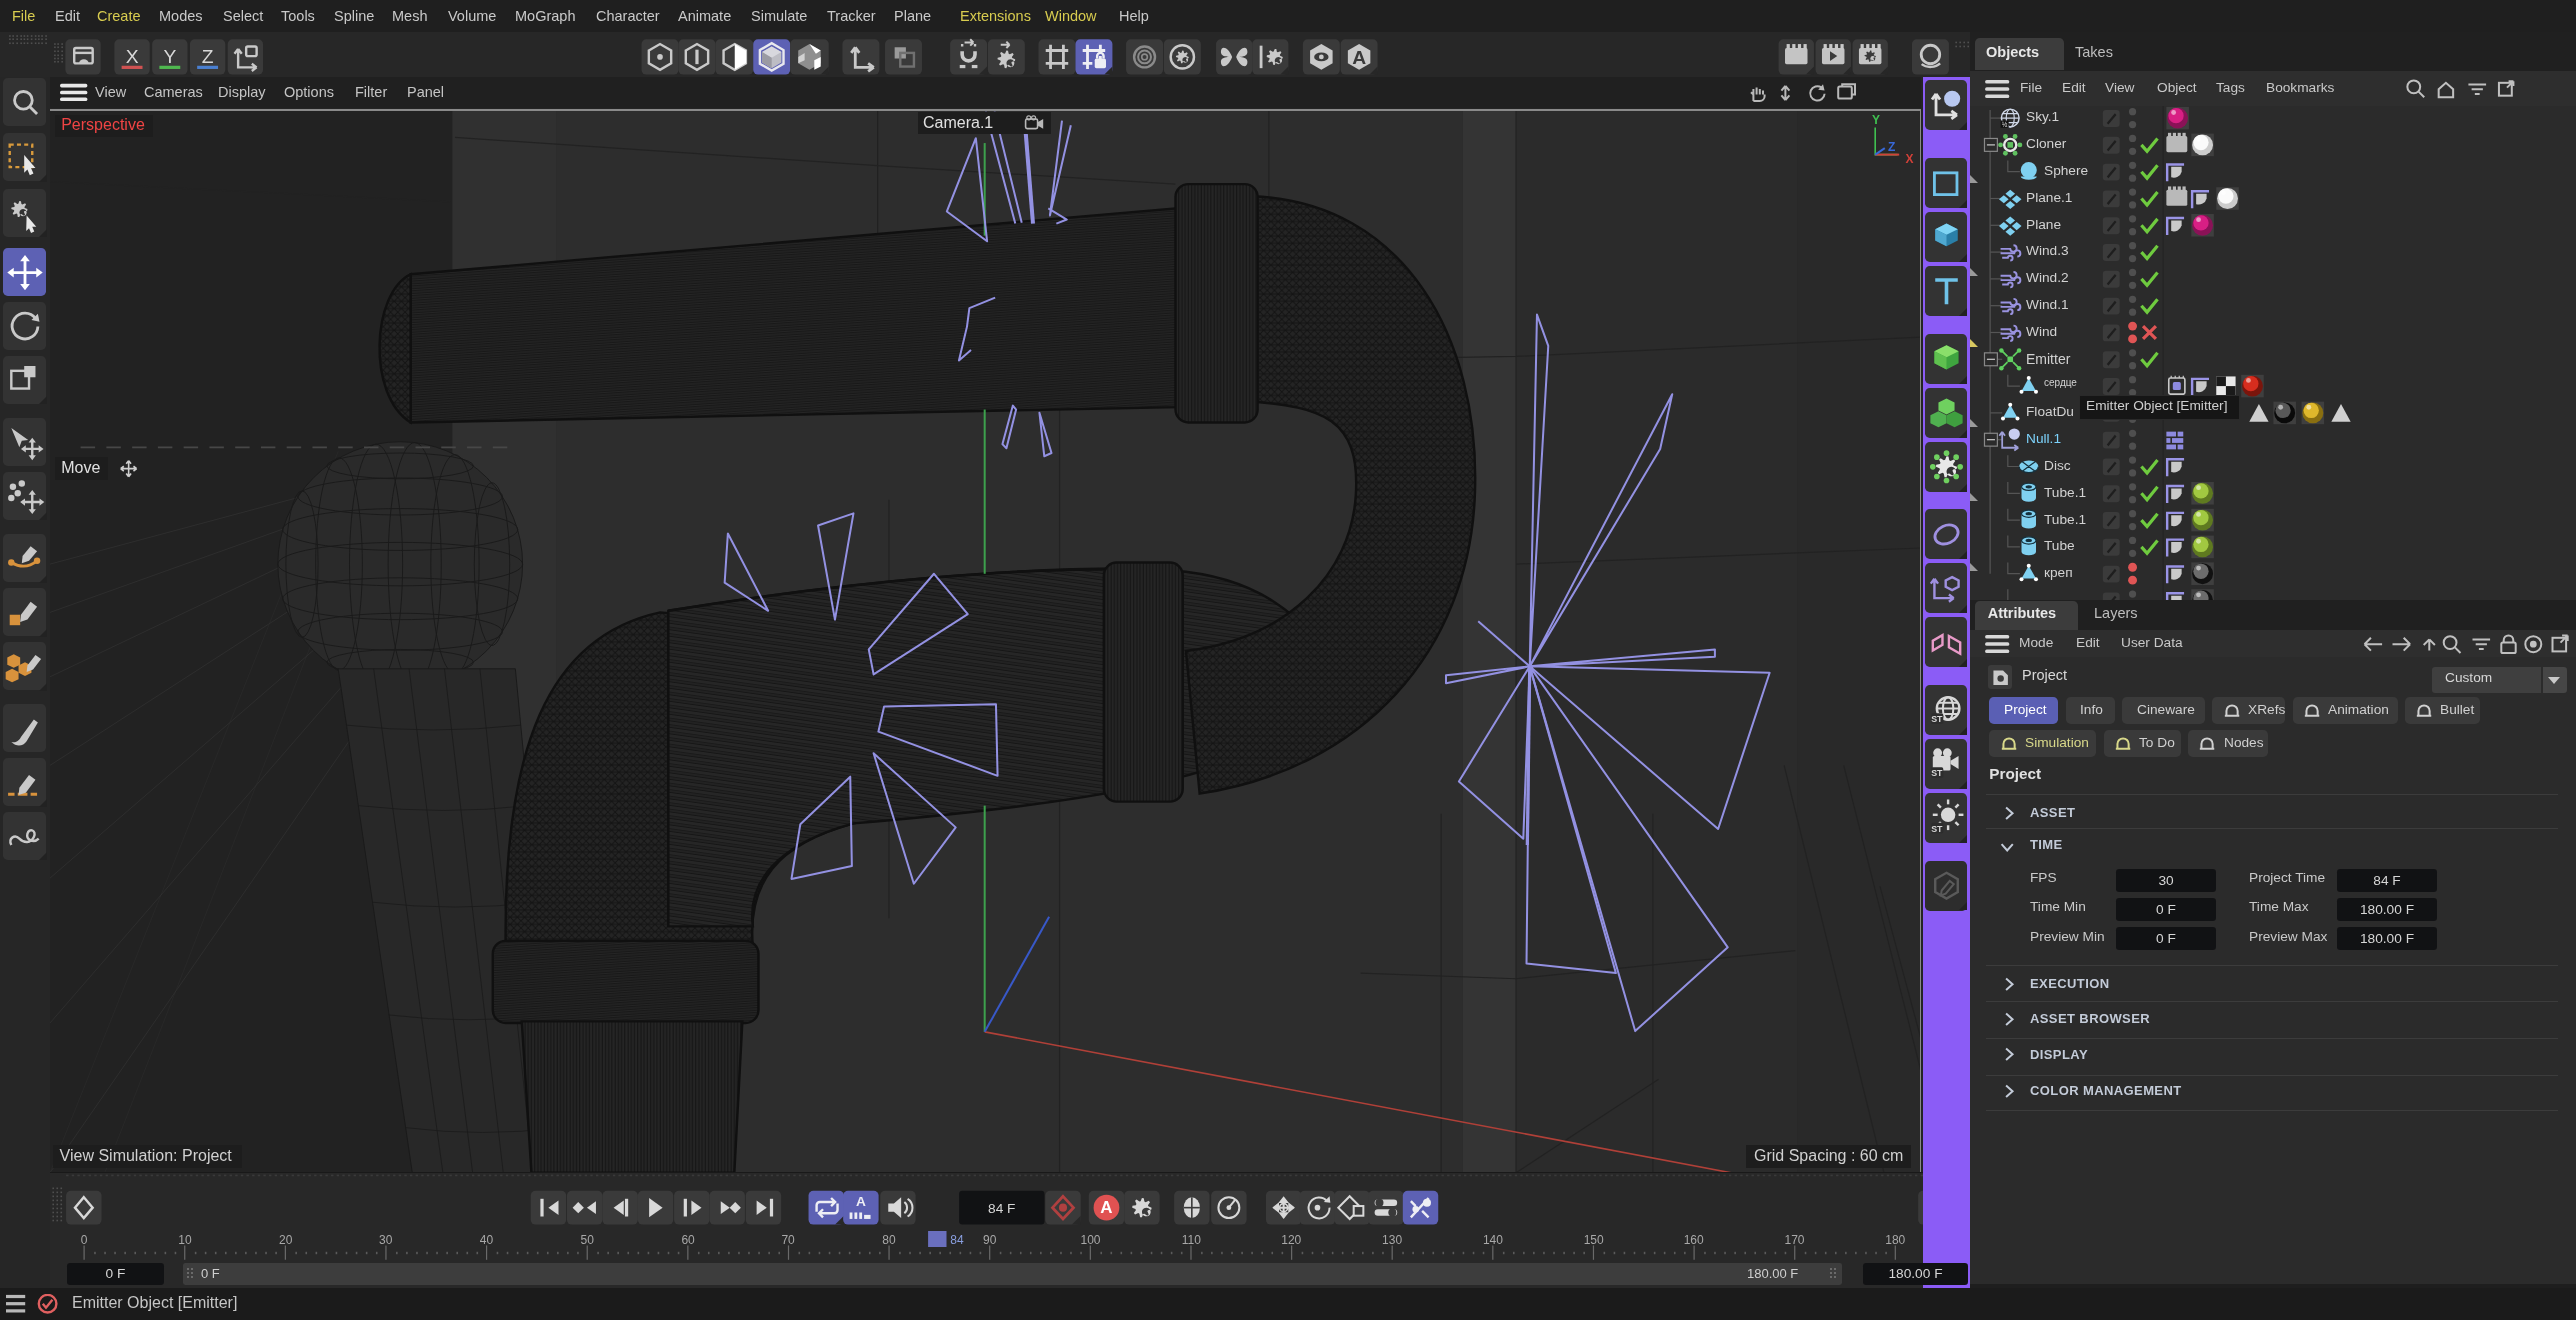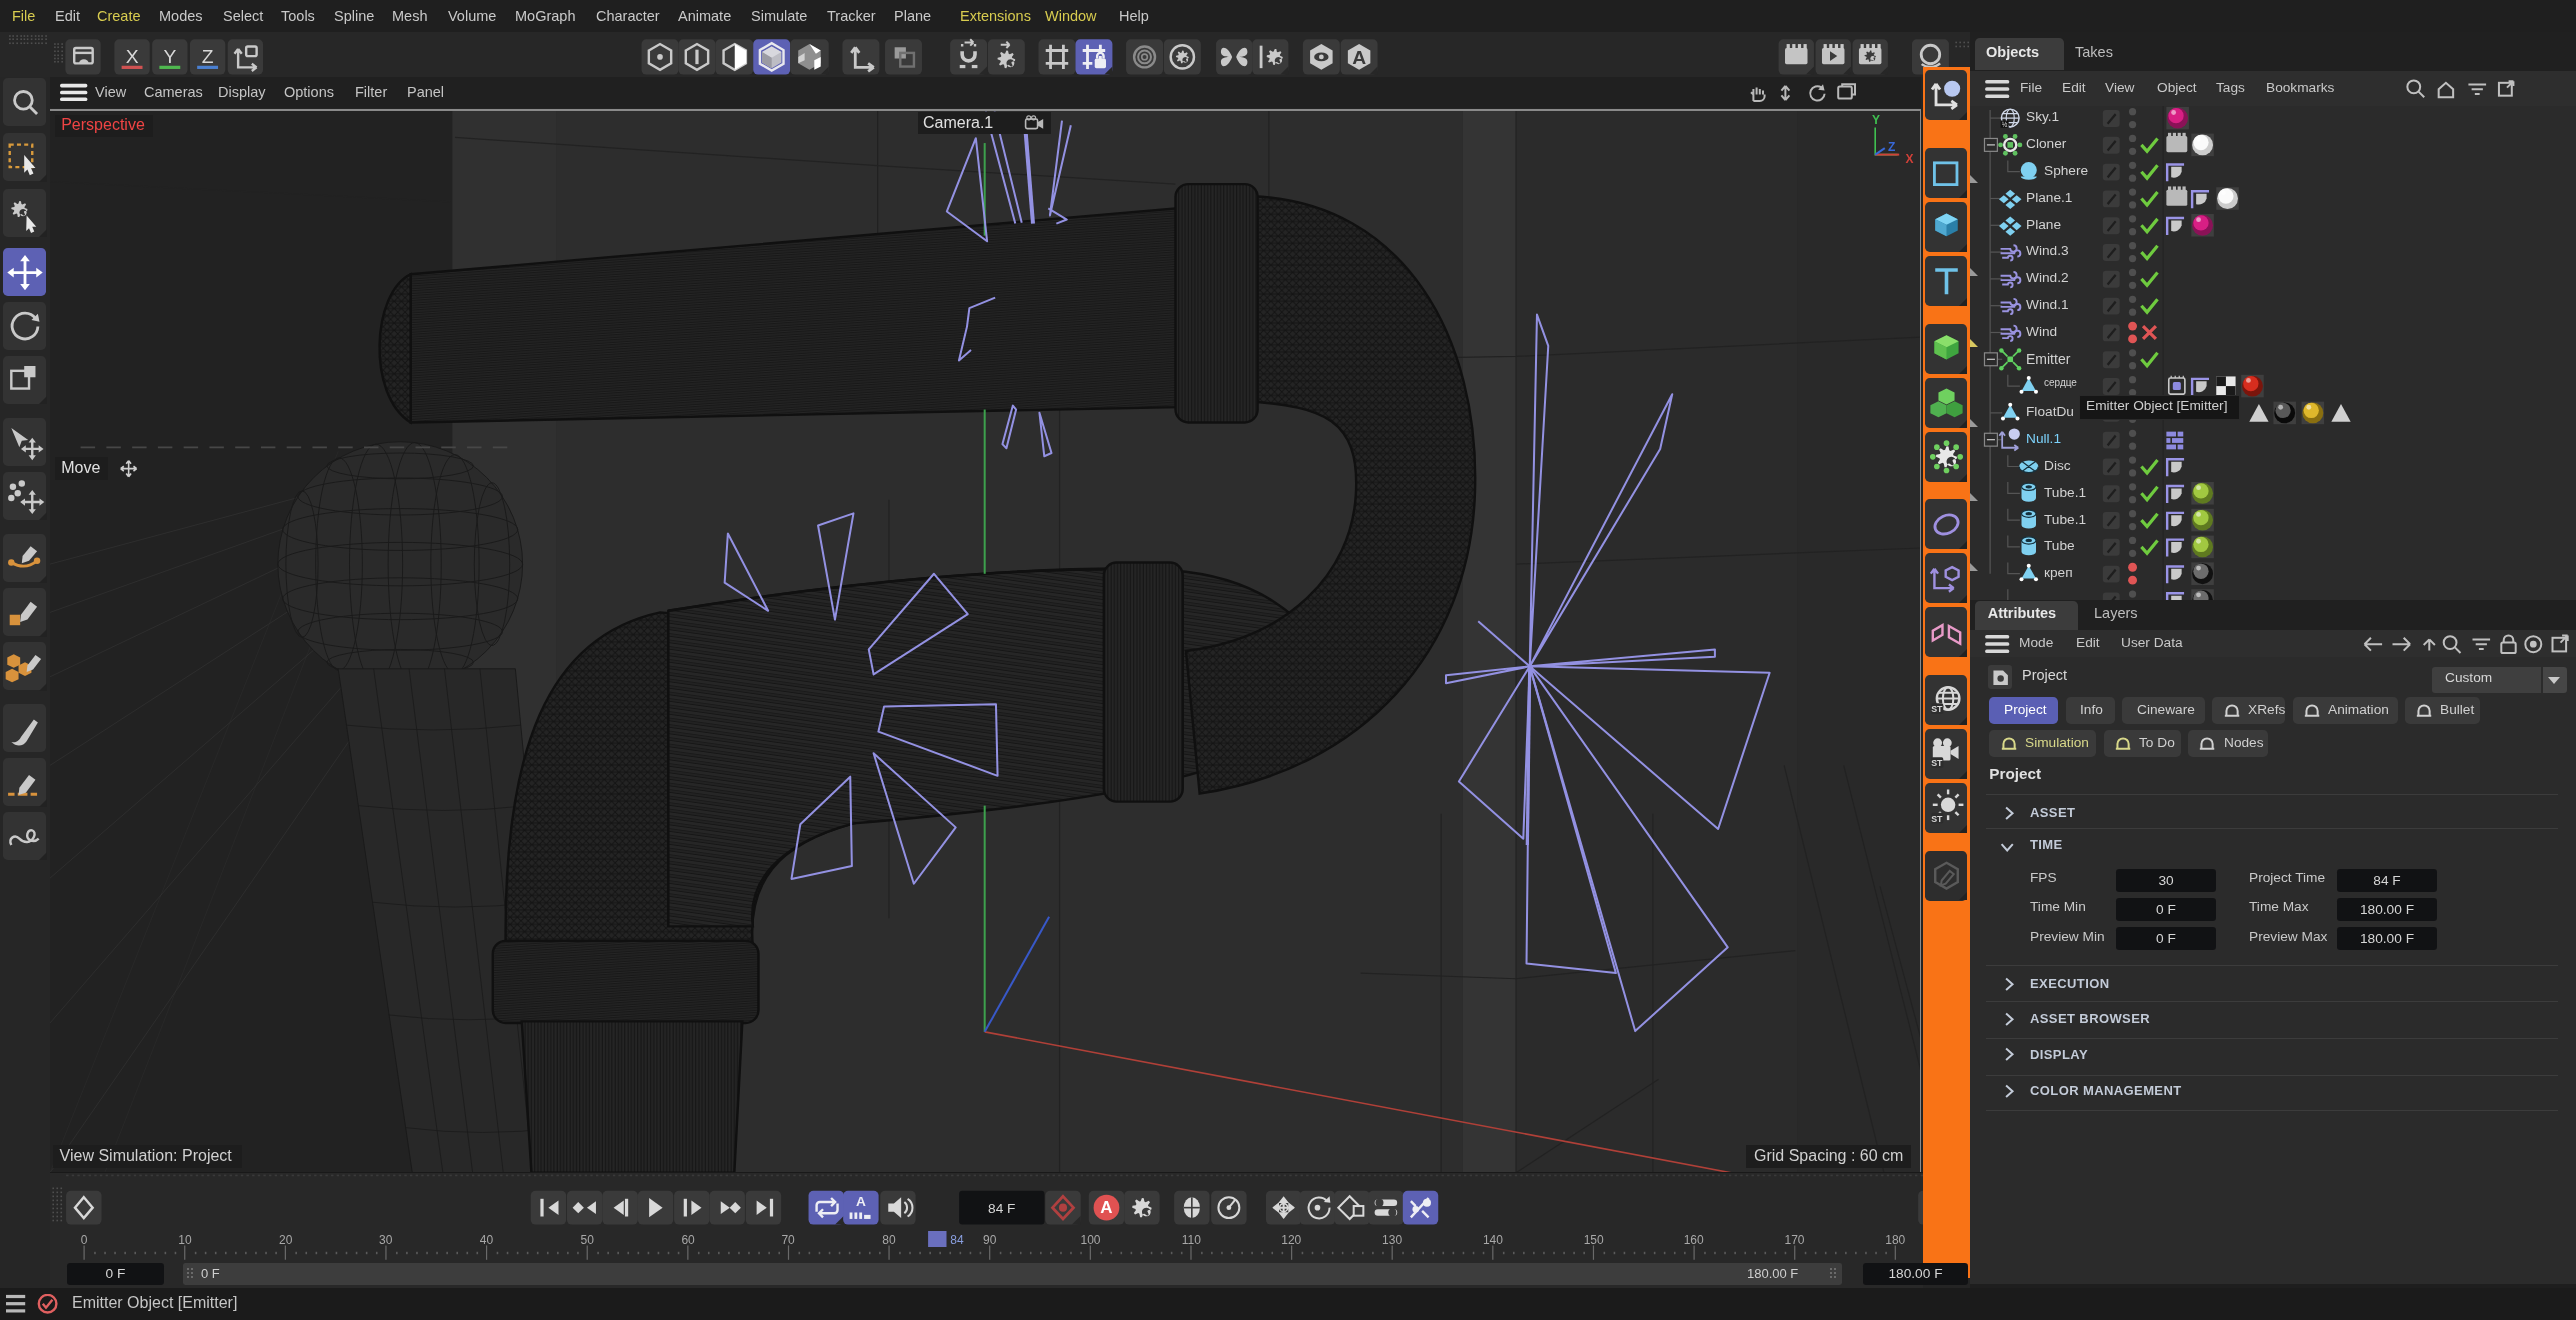--- a/index.html
+++ b/index.html
@@ -501,21 +501,21 @@
       <div class="abs" style="left:39px;top:97px;width:0;height:0;border-left:8px solid transparent;border-bottom:8px solid #222222"></div>
       <div class="abs" style="left:39px;top:152px;width:0;height:0;border-left:8px solid transparent;border-bottom:8px solid #222222"></div>
       <div class="abs" style="left:39px;top:319px;width:0;height:0;border-left:8px solid transparent;border-bottom:8px solid #222222"></div>
       <div class="abs" style="left:39px;top:435px;width:0;height:0;border-left:8px solid transparent;border-bottom:8px solid #222222"></div>
       <div class="abs" style="left:39px;top:498px;width:0;height:0;border-left:8px solid transparent;border-bottom:8px solid #222222"></div>
       <div class="abs" style="left:39px;top:552px;width:0;height:0;border-left:8px solid transparent;border-bottom:8px solid #222222"></div>
       <div class="abs" style="left:39px;top:606px;width:0;height:0;border-left:8px solid transparent;border-bottom:8px solid #222222"></div>
       <div class="abs" style="left:39px;top:722px;width:0;height:0;border-left:8px solid transparent;border-bottom:8px solid #222222"></div>
       <div class="abs" style="left:39px;top:775px;width:0;height:0;border-left:8px solid transparent;border-bottom:8px solid #222222"></div>
     </div>
-    <div class="abs" style="left:1923px;top:67px;width:47px;height:1211px;background:#f97316">
+    <div class="abs" style="left:1923px;top:77px;width:47px;height:1211px;background:#8b5cf6">
       <div class="abs" style="left:2.4px;top:3.2px;width:42px;height:50px;background:#333333;border-radius:4.8px"></div>
       <div class="abs" style="left:36px;top:45px;width:0;height:0;border-left:8px solid transparent;border-bottom:8px solid #222222"></div>
       <div class="abs" style="left:2.4px;top:81px;width:42px;height:50px;background:#333333;border-radius:4.8px"></div>
       <div class="abs" style="left:36px;top:123px;width:0;height:0;border-left:8px solid transparent;border-bottom:8px solid #222222"></div>
       <div class="abs" style="left:2.4px;top:135px;width:42px;height:50px;background:#333333;border-radius:4.8px"></div>
       <div class="abs" style="left:36px;top:177px;width:0;height:0;border-left:8px solid transparent;border-bottom:8px solid #222222"></div>
       <div class="abs" style="left:2.4px;top:189px;width:42px;height:50px;background:#333333;border-radius:4.8px"></div>
       <div class="abs" style="left:36px;top:231px;width:0;height:0;border-left:8px solid transparent;border-bottom:8px solid #222222"></div>
       <div class="abs" style="left:2.4px;top:257px;width:42px;height:50px;background:#333333;border-radius:4.8px"></div>
       <div class="abs" style="left:36px;top:299px;width:0;height:0;border-left:8px solid transparent;border-bottom:8px solid #222222"></div>

